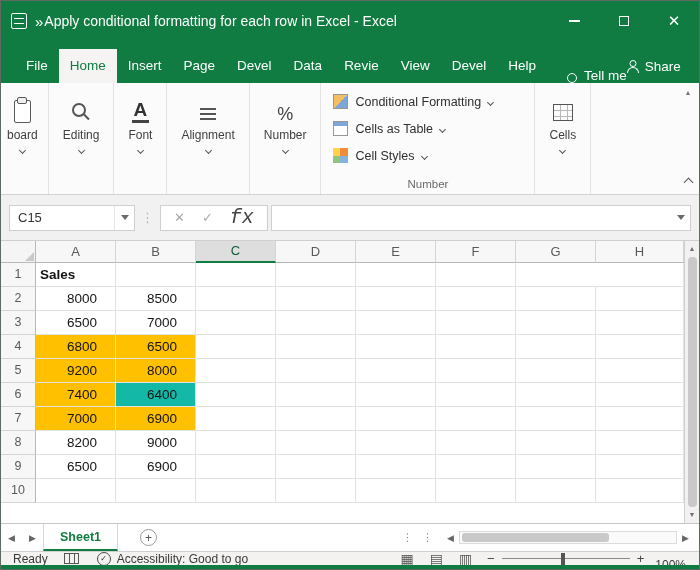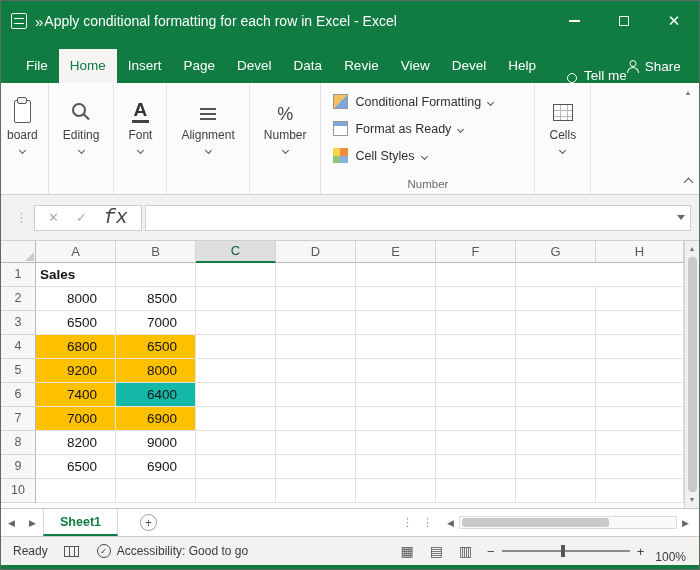--- a/index.html
+++ b/index.html
@@ -107,21 +107,21 @@
   .sheet-tab { padding:0 16px; display:flex; align-items:center; font-size:12.5px; font-weight:700; color:var(--accent,#107C41); border-left:1px solid #d8d8d8; border-right:1px solid #d8d8d8; border-bottom:2px solid var(--accent,#107C41); background:#fff; }
   .add-sheet { width:17px; height:17px; border:1px solid #9a9a9a; border-radius:50%; display:flex; align-items:center; justify-content:center; align-self:center; margin-left:22px; color:#555; font-size:12px; line-height:1; }
   .tab-spacer { flex:1; }
   .splitter-dots { align-self:center; color:#8a8a8a; font-size:11px; letter-spacing:1px; margin-right:8px; }
   .hscroll { display:flex; align-items:center; width:252px; margin-right:5px; }
   .hs-btn { font-size:9px; color:#666; padding:0 5px; }
   .hs-track { flex:1; height:13px; background:#fafafa; border:1px solid #dcdcdc; position:relative; }
   .hs-thumb { position:absolute; left:2px; top:1px; bottom:1px; width:68%; background:#c9c9c9; border-radius:3px; }
 
   
-  .status-bar { height:29px; flex:none; background:#f3f2f1; border-top:1px solid #cfcfcf; display:flex; align-items:center; font-size:12px; color:#3a3a3a; }
+  .status-bar { height:14px; flex:none; background:#f3f2f1; border-top:1px solid #cfcfcf; display:flex; align-items:center; font-size:12px; color:#3a3a3a; }
   .status-ready { margin-left:12px; }
   .macro-icon { width:15px; height:11px; border:1px solid #555; margin-left:16px; display:inline-block;
     background:linear-gradient(90deg, transparent 0 4px, #555 4px 5px, transparent 5px 9px, #555 9px 10px, transparent 10px); }
   .acc { display:flex; align-items:center; gap:6px; margin-left:18px; }
   .acc-icon { width:14px; height:14px; border:1px solid #4a4a4a; border-radius:50%; display:flex; align-items:center; justify-content:center; font-size:8px; color:#2f2f2f; flex:none; }
   .status-spacer { flex:1; }
   .view-icon { font-size:14px; color:#555; margin:0 8px; }
   .zoom-minus, .zoom-plus { margin:0 7px; color:#444; font-size:13px; }
   .zoom-slider { width:128px; height:14px; position:relative; }
   .zoom-track { position:absolute; top:6px; left:0; right:0; height:1.6px; background:#8a8a8a; }
@@ -210,21 +210,21 @@
       <span class="chev"></span>
     </div>
     <div class="styles-group">
       <div class="styles-item">
         <span class="cf-icon"></span>
         <span>Conditional Formatting</span>
         <span class="chev"></span>
       </div>
       <div class="styles-item">
         <span class="fat-icon"></span>
-        <span>Format as Ready</span>
+        <span>Cells as Table</span>
         <span class="chev"></span>
       </div>
       <div class="styles-item">
         <span class="cs-icon"></span>
         <span>Cell Styles</span>
         <span class="chev"></span>
       </div>
       <div class="group-label">Number</div>
     </div>
     <div class="rgroup">
@@ -234,20 +234,26 @@
       <span class="rlabel">Cells</span>
       <span class="chev"></span>
     </div>
     <div class="ribbon-rail">
       <span class="rail-up">▲</span>
       <span class="collapse-chev"></span>
     </div>
   </div>
 
   <div class="formula-strip">
+    <div class="name-box">
+      <span class="nb-text">C15</span>
+      <span class="nb-drop">
+          <span class="tri-down"></span>
+        </span>
+    </div>
     <span class="dots-sep">⋮</span>
     <div class="fx-box">
       <span class="fb-cancel">✕</span>
       <span class="fb-enter">✓</span>
       <span class="fb-fx">fx</span>
     </div>
     <div class="formula-input">
       <span class="fi-text"></span>
       <span class="fi-drop">
           <span class="tri-down"></span>

